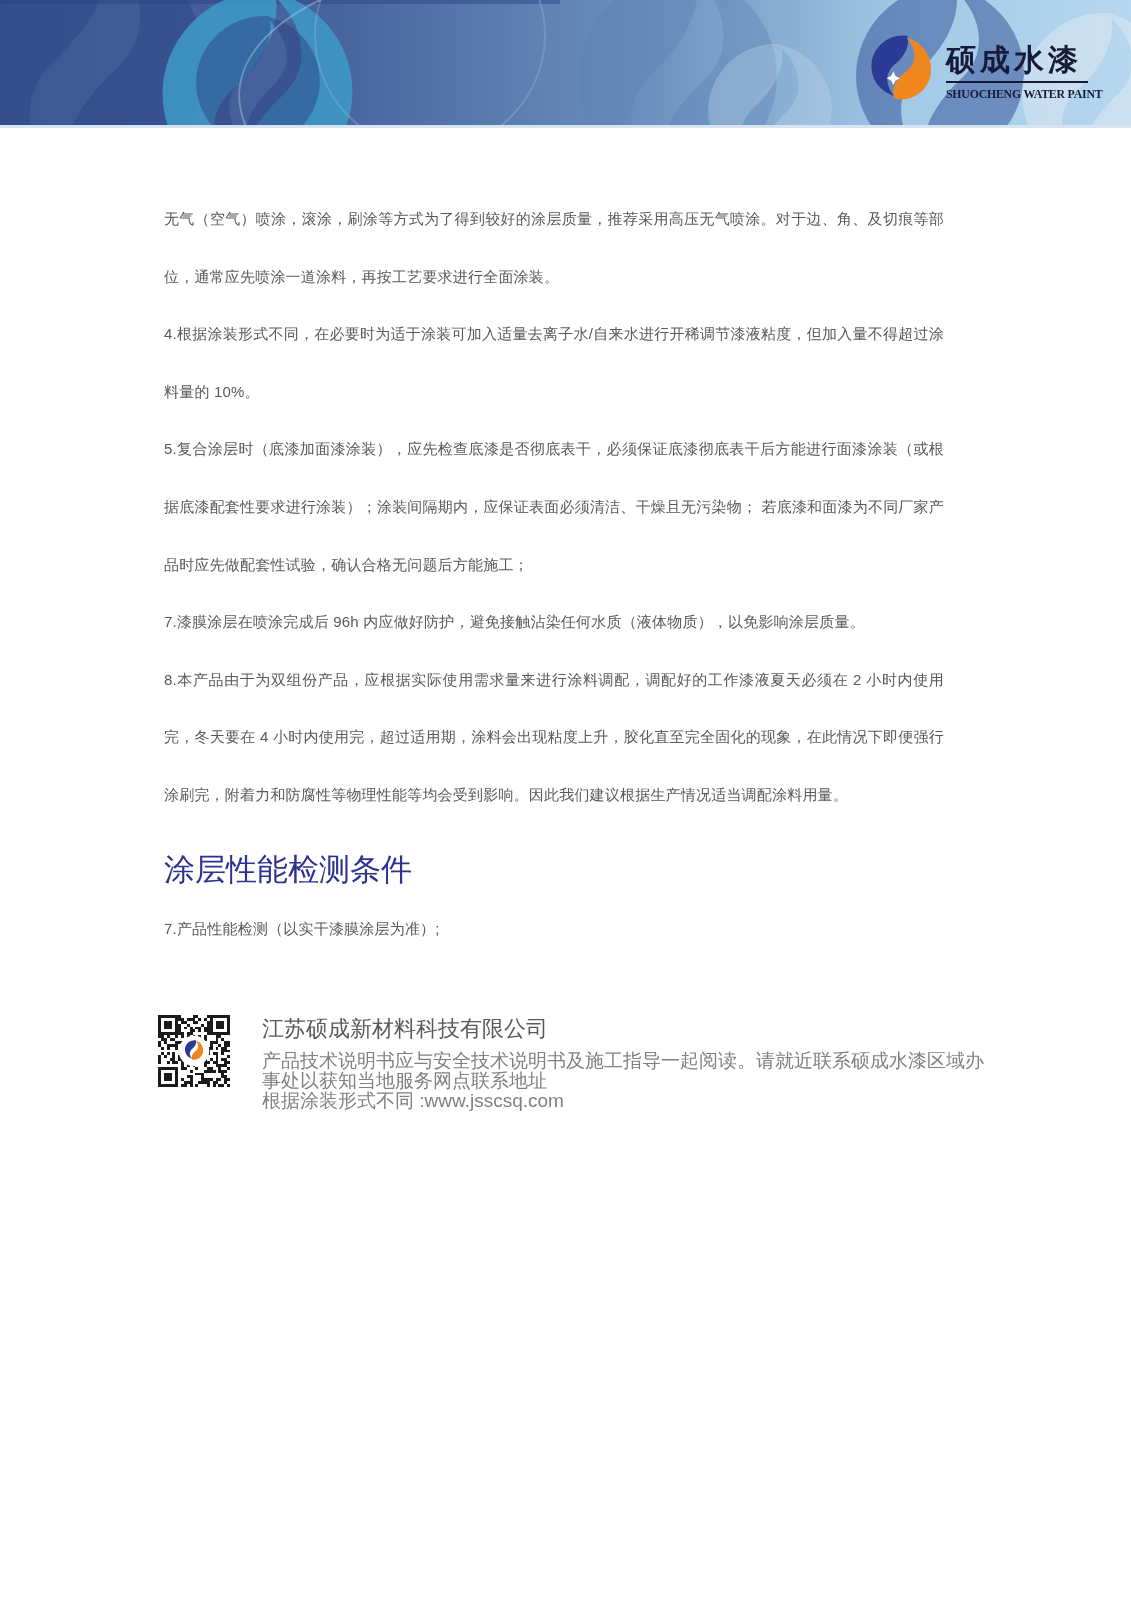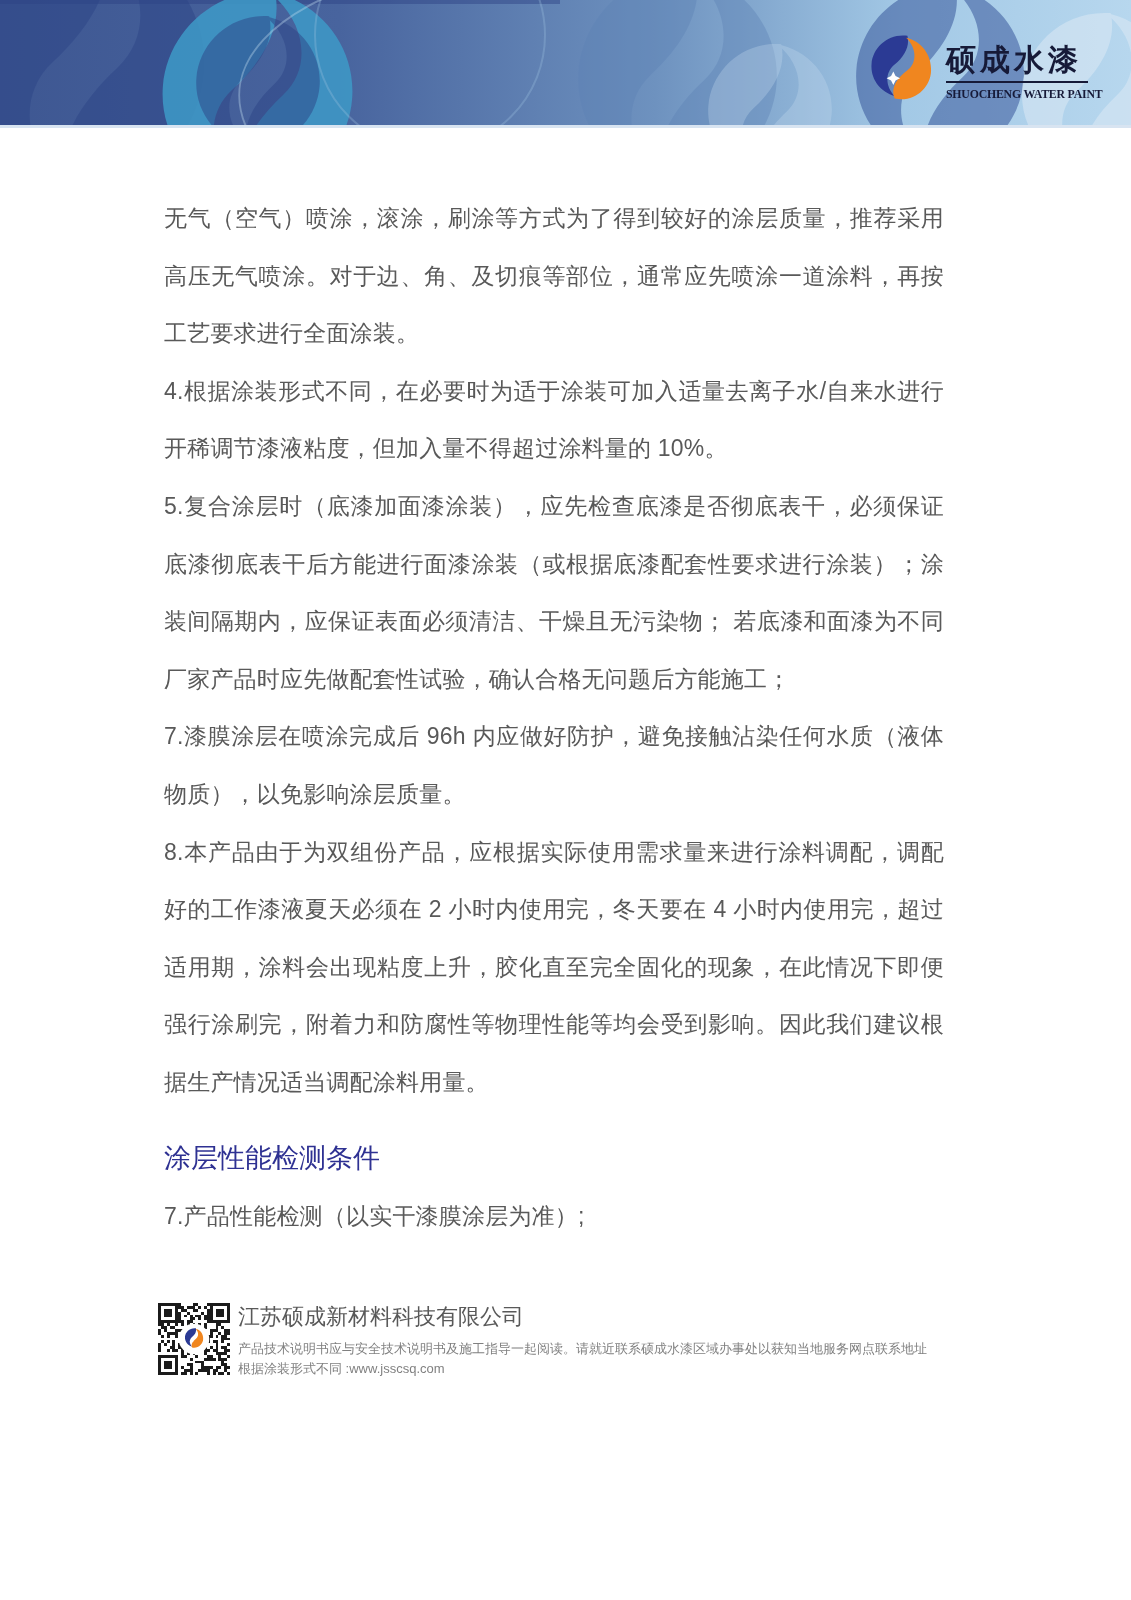--- a/index.html
+++ b/index.html
@@ -17,33 +17,33 @@
     color:#161a38;letter-spacing:4px;white-space:nowrap;line-height:40px;
   }
   .logo-rule{height:2px;background:#161a38;margin-top:1px;width:142px;}
   .logo-sub{
     font-family:"Liberation Serif","DejaVu Serif",serif;font-weight:700;font-size:11.8px;
     color:#161a38;letter-spacing:-0.2px;white-space:nowrap;margin-top:4px;text-align:center;
   }
   
   .main{width:780px;margin-left:164px;padding-top:62px;}
   .par{
-    font-size:23px;line-height:57.6px;color:#595959;text-align:justify;
+    font-size:15px;line-height:57.6px;color:#595959;text-align:justify;
     margin:0;letter-spacing:0.2px;
   }
   .section-heading{
-    color:#2e3192;font-size:27px;font-weight:500;line-height:40px;margin:26px 0 0 0;
+    color:#2e3192;font-size:31px;font-weight:500;line-height:40px;margin:26px 0 0 0;
   }
   .after-par{margin-top:10px;}
   
-  .footer{margin:58px 0 0 158px;display:flex;align-items:flex-start;gap:8px;width:830px;}
+  .footer{margin:58px 0 0 158px;display:flex;align-items:flex-start;gap:32px;width:830px;}
   .qr{width:72px;height:72px;flex:0 0 auto;position:relative;}
   .footer-col{padding-top:0;}
   .company{font-size:22px;color:#595959;line-height:28px;margin:0 0 8px 0;}
-  .note{font-size:13px;color:#808080;line-height:20px;width:730px;margin:0;}
+  .note{font-size:19px;color:#808080;line-height:20px;width:730px;margin:0;}
   .hidden-defs{position:absolute;width:0;height:0;overflow:hidden;}
 </style>
 </head>
 <body>
 
 <svg class="hidden-defs" aria-hidden="true">
   <defs>
     <symbol id="emblem" viewBox="0 0 100 108">
       <path fill="#2b3a94" d="M60,2 C30,-2 6,20 4,46 C2,70 18,90 40,96 C26,82 24,60 40,47 C56,34 64,18 60,2 Z"></path>
       <path fill="#f0861f" d="M40,100 C70,107 96,84 97,57 C98,32 82,10 58,5 C74,20 76,44 60,56 C44,68 33,84 40,100 Z"></path>

